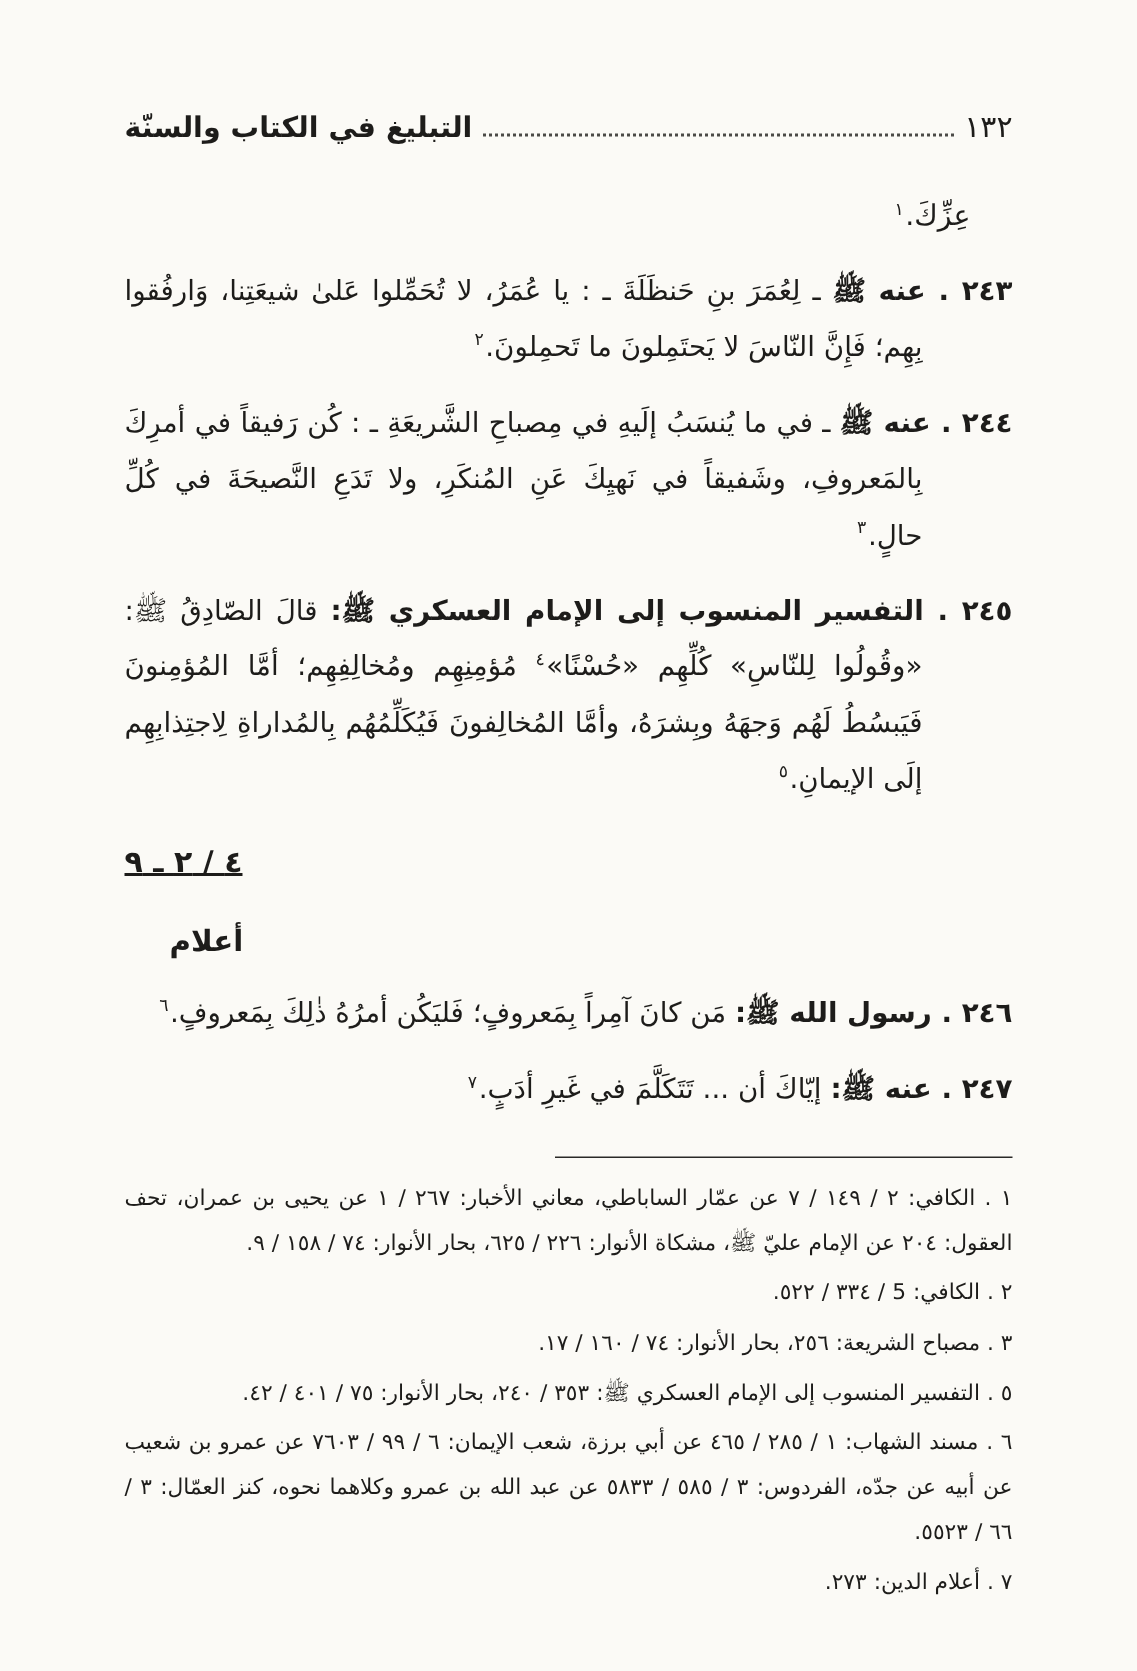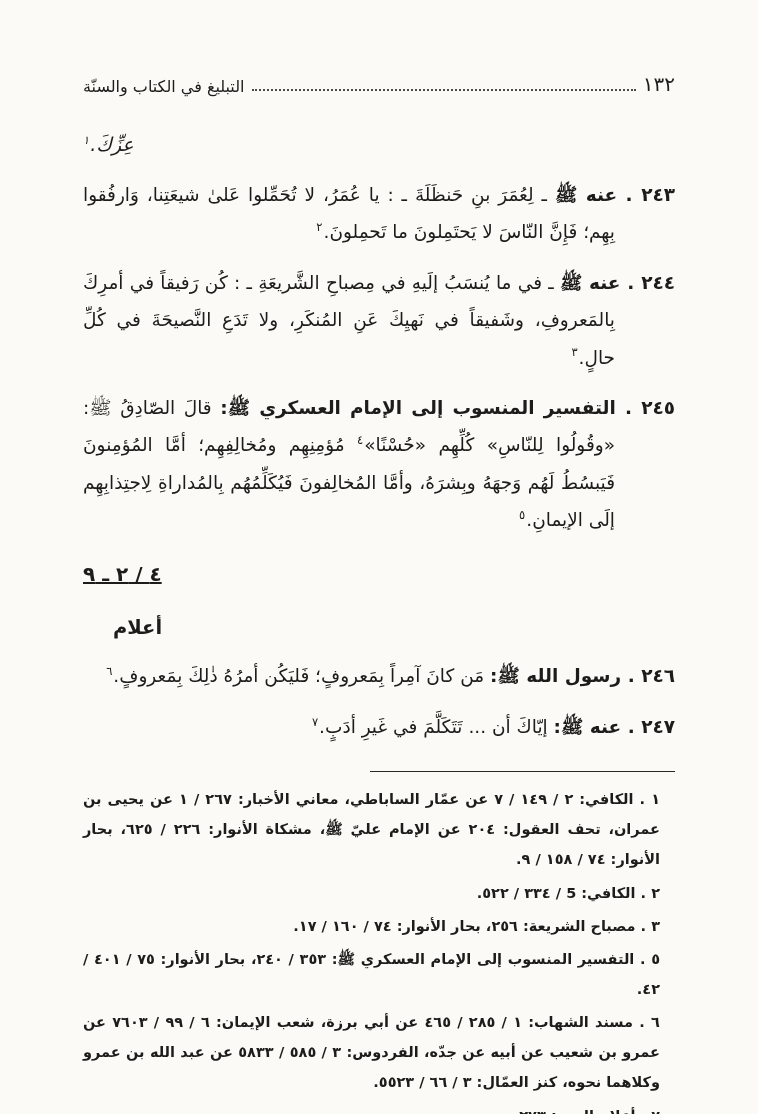--- a/index.html
+++ b/index.html
@@ -33,31 +33,31 @@
     letter-spacing: 2px;
     white-space: nowrap;
   }
   .leader {
     flex: 1;
     height: 0;
     border-bottom: 2px dotted #4b4a47;
     margin-bottom: 5px;
   }
   .booktitle {
-    font-size: 16px;
+    font-size: 19px;
     white-space: nowrap;
+    font-weight: bold;
   }
   
   .cont {
     margin: 0 0 14px 0;
     font-size: 19px;
     line-height: 1.9;
-    text-align: left;
+    text-align: right;
     padding-right: 28px;
-    font-style: italic;
   }
   .hadith {
     margin: 0 0 13px 0;
     font-size: 18.5px;
     line-height: 2.02;
     text-align: justify;
     padding-right: 60px;
     text-indent: -60px;
   }
   .hnum { font-weight: bold; }
@@ -89,21 +89,21 @@
     width: 305px;
     border: 0;
     border-top: 1.6px solid #2a2927;
     margin: 26px 0 12px 0;  
   }
   .footnotes {
     font-size: 14.5px;
     line-height: 2.08;
     text-align: justify;
   }
-  .footnote { margin: 0 15px 3px 0; font-weight: bold; }
+  .footnote { margin: 0 0 3px 0; }
   .fnum { white-space: nowrap; }
 </style>
 </head>
 <body>
 
 <div class="page" dir="rtl">
 
   <div class="header">
     <span class="pagenum">١٣٢</span>
     <span class="leader"></span>

